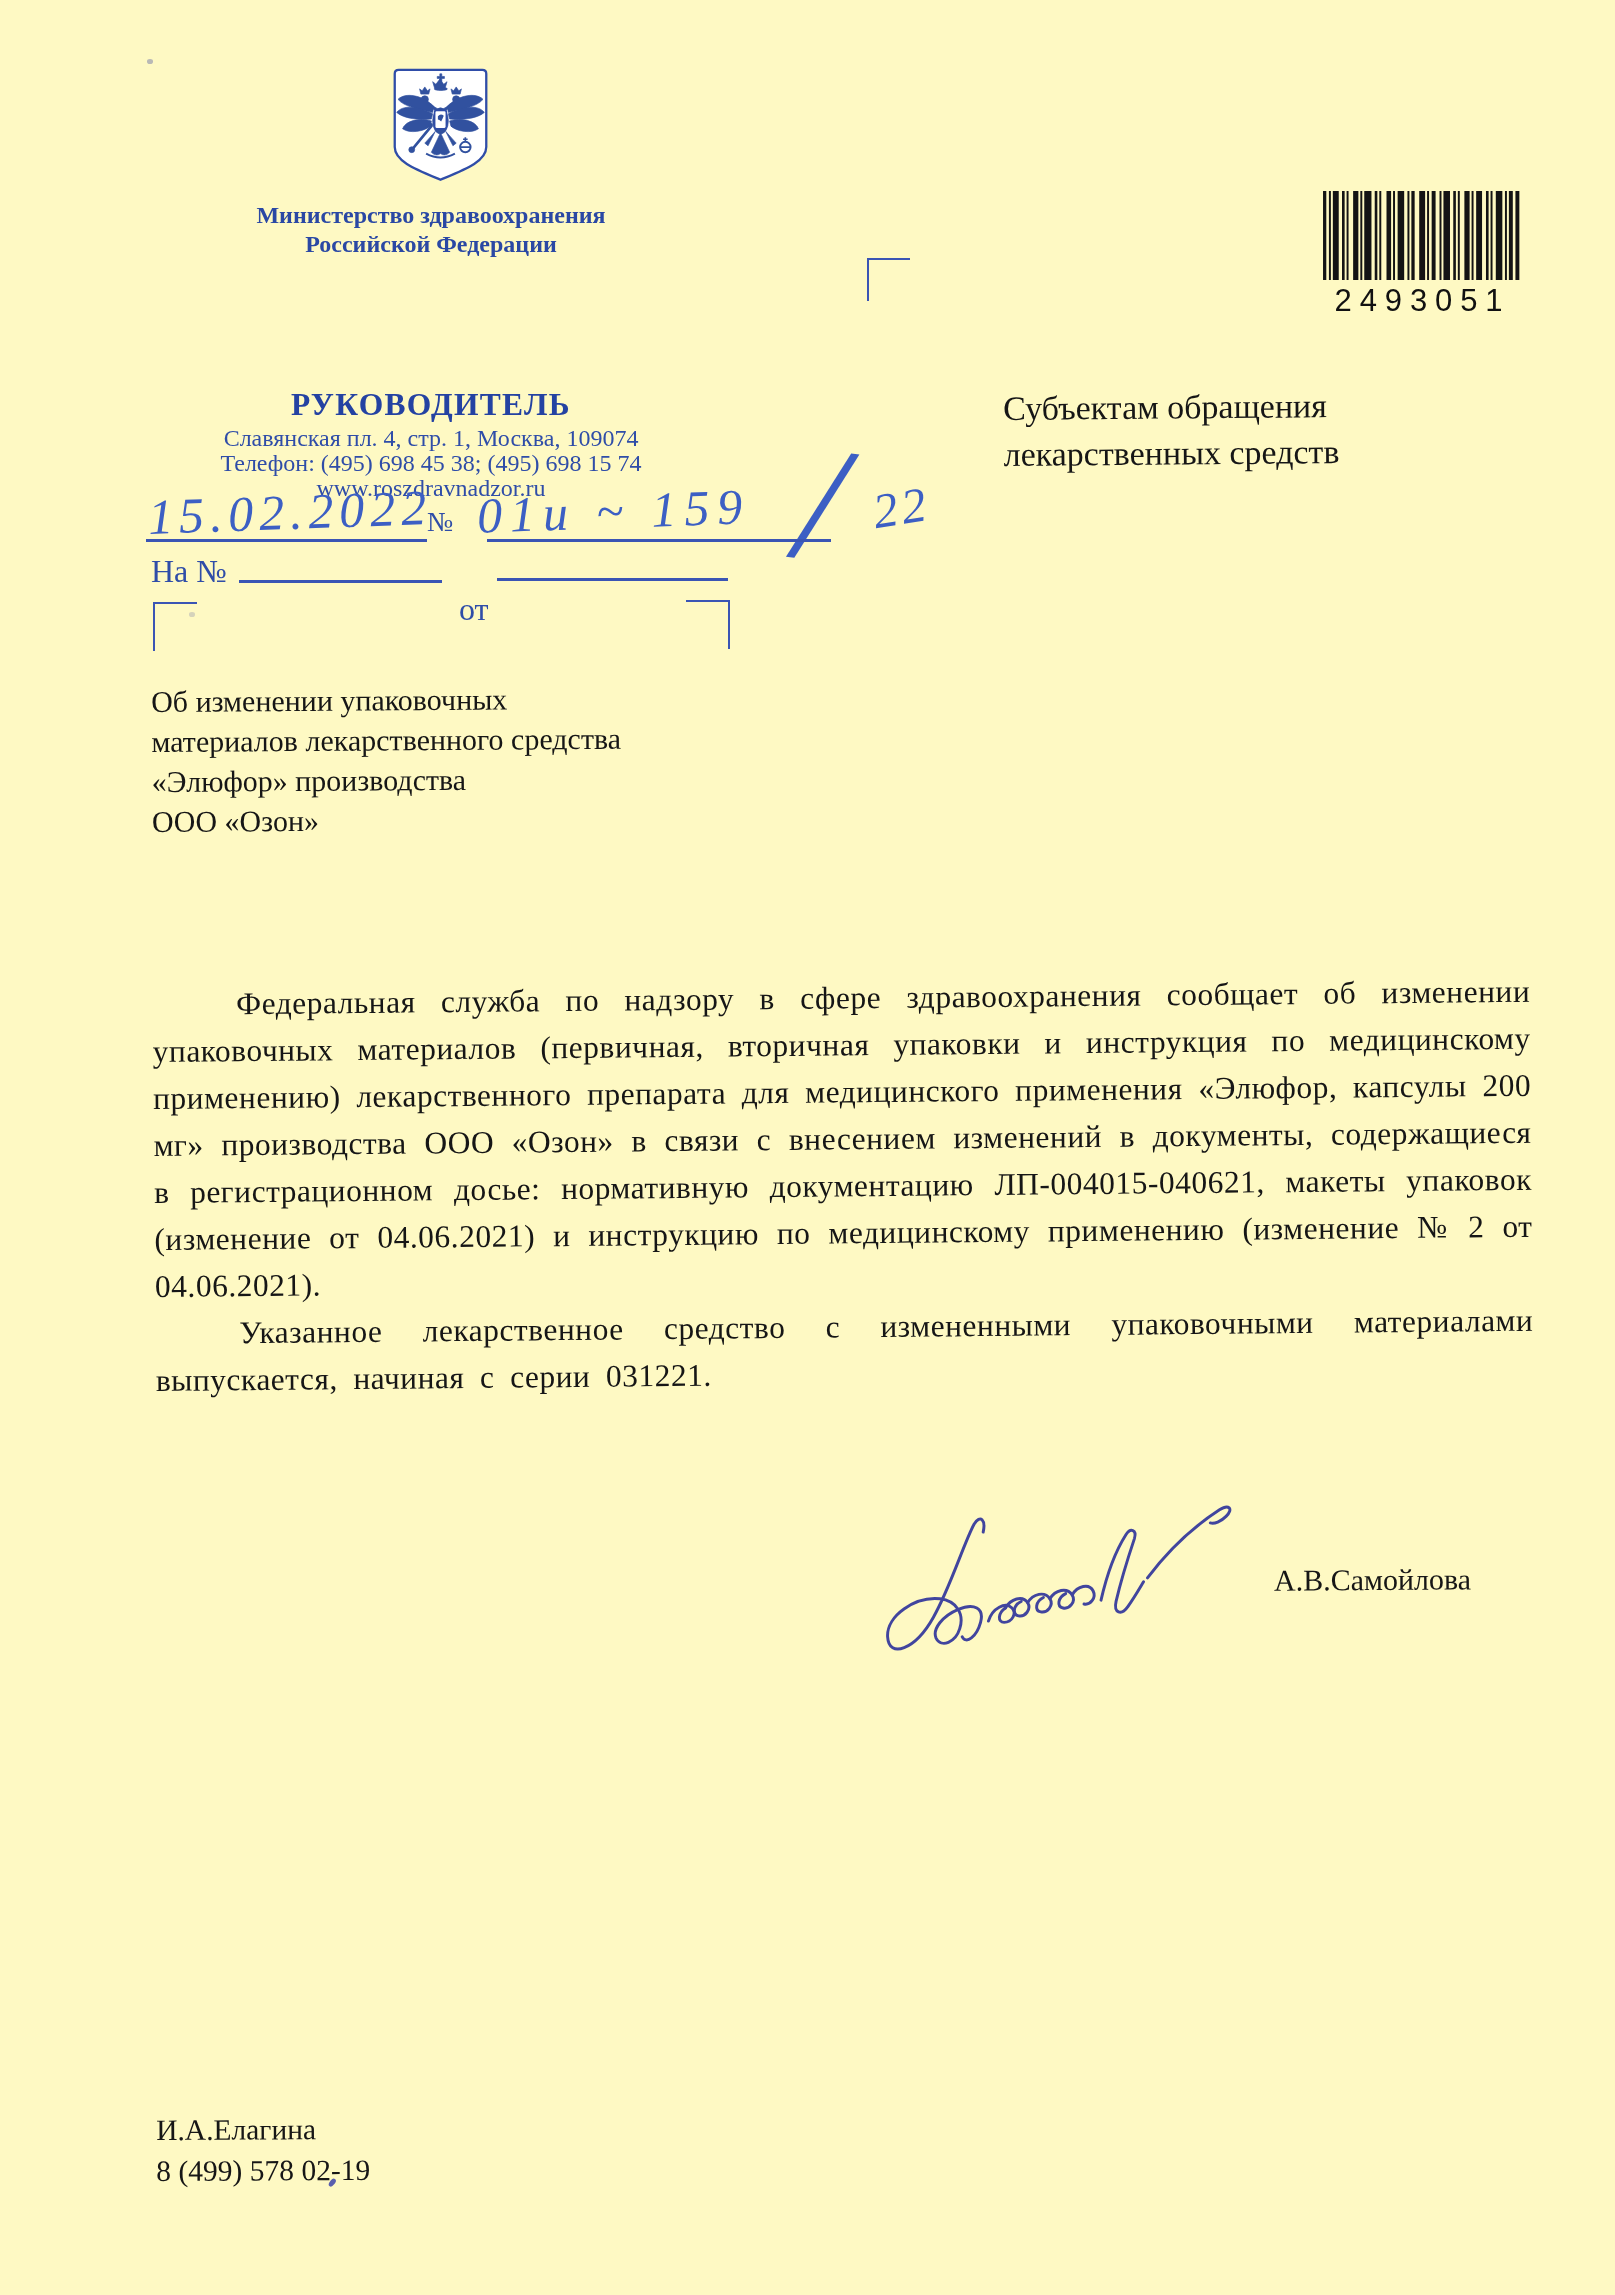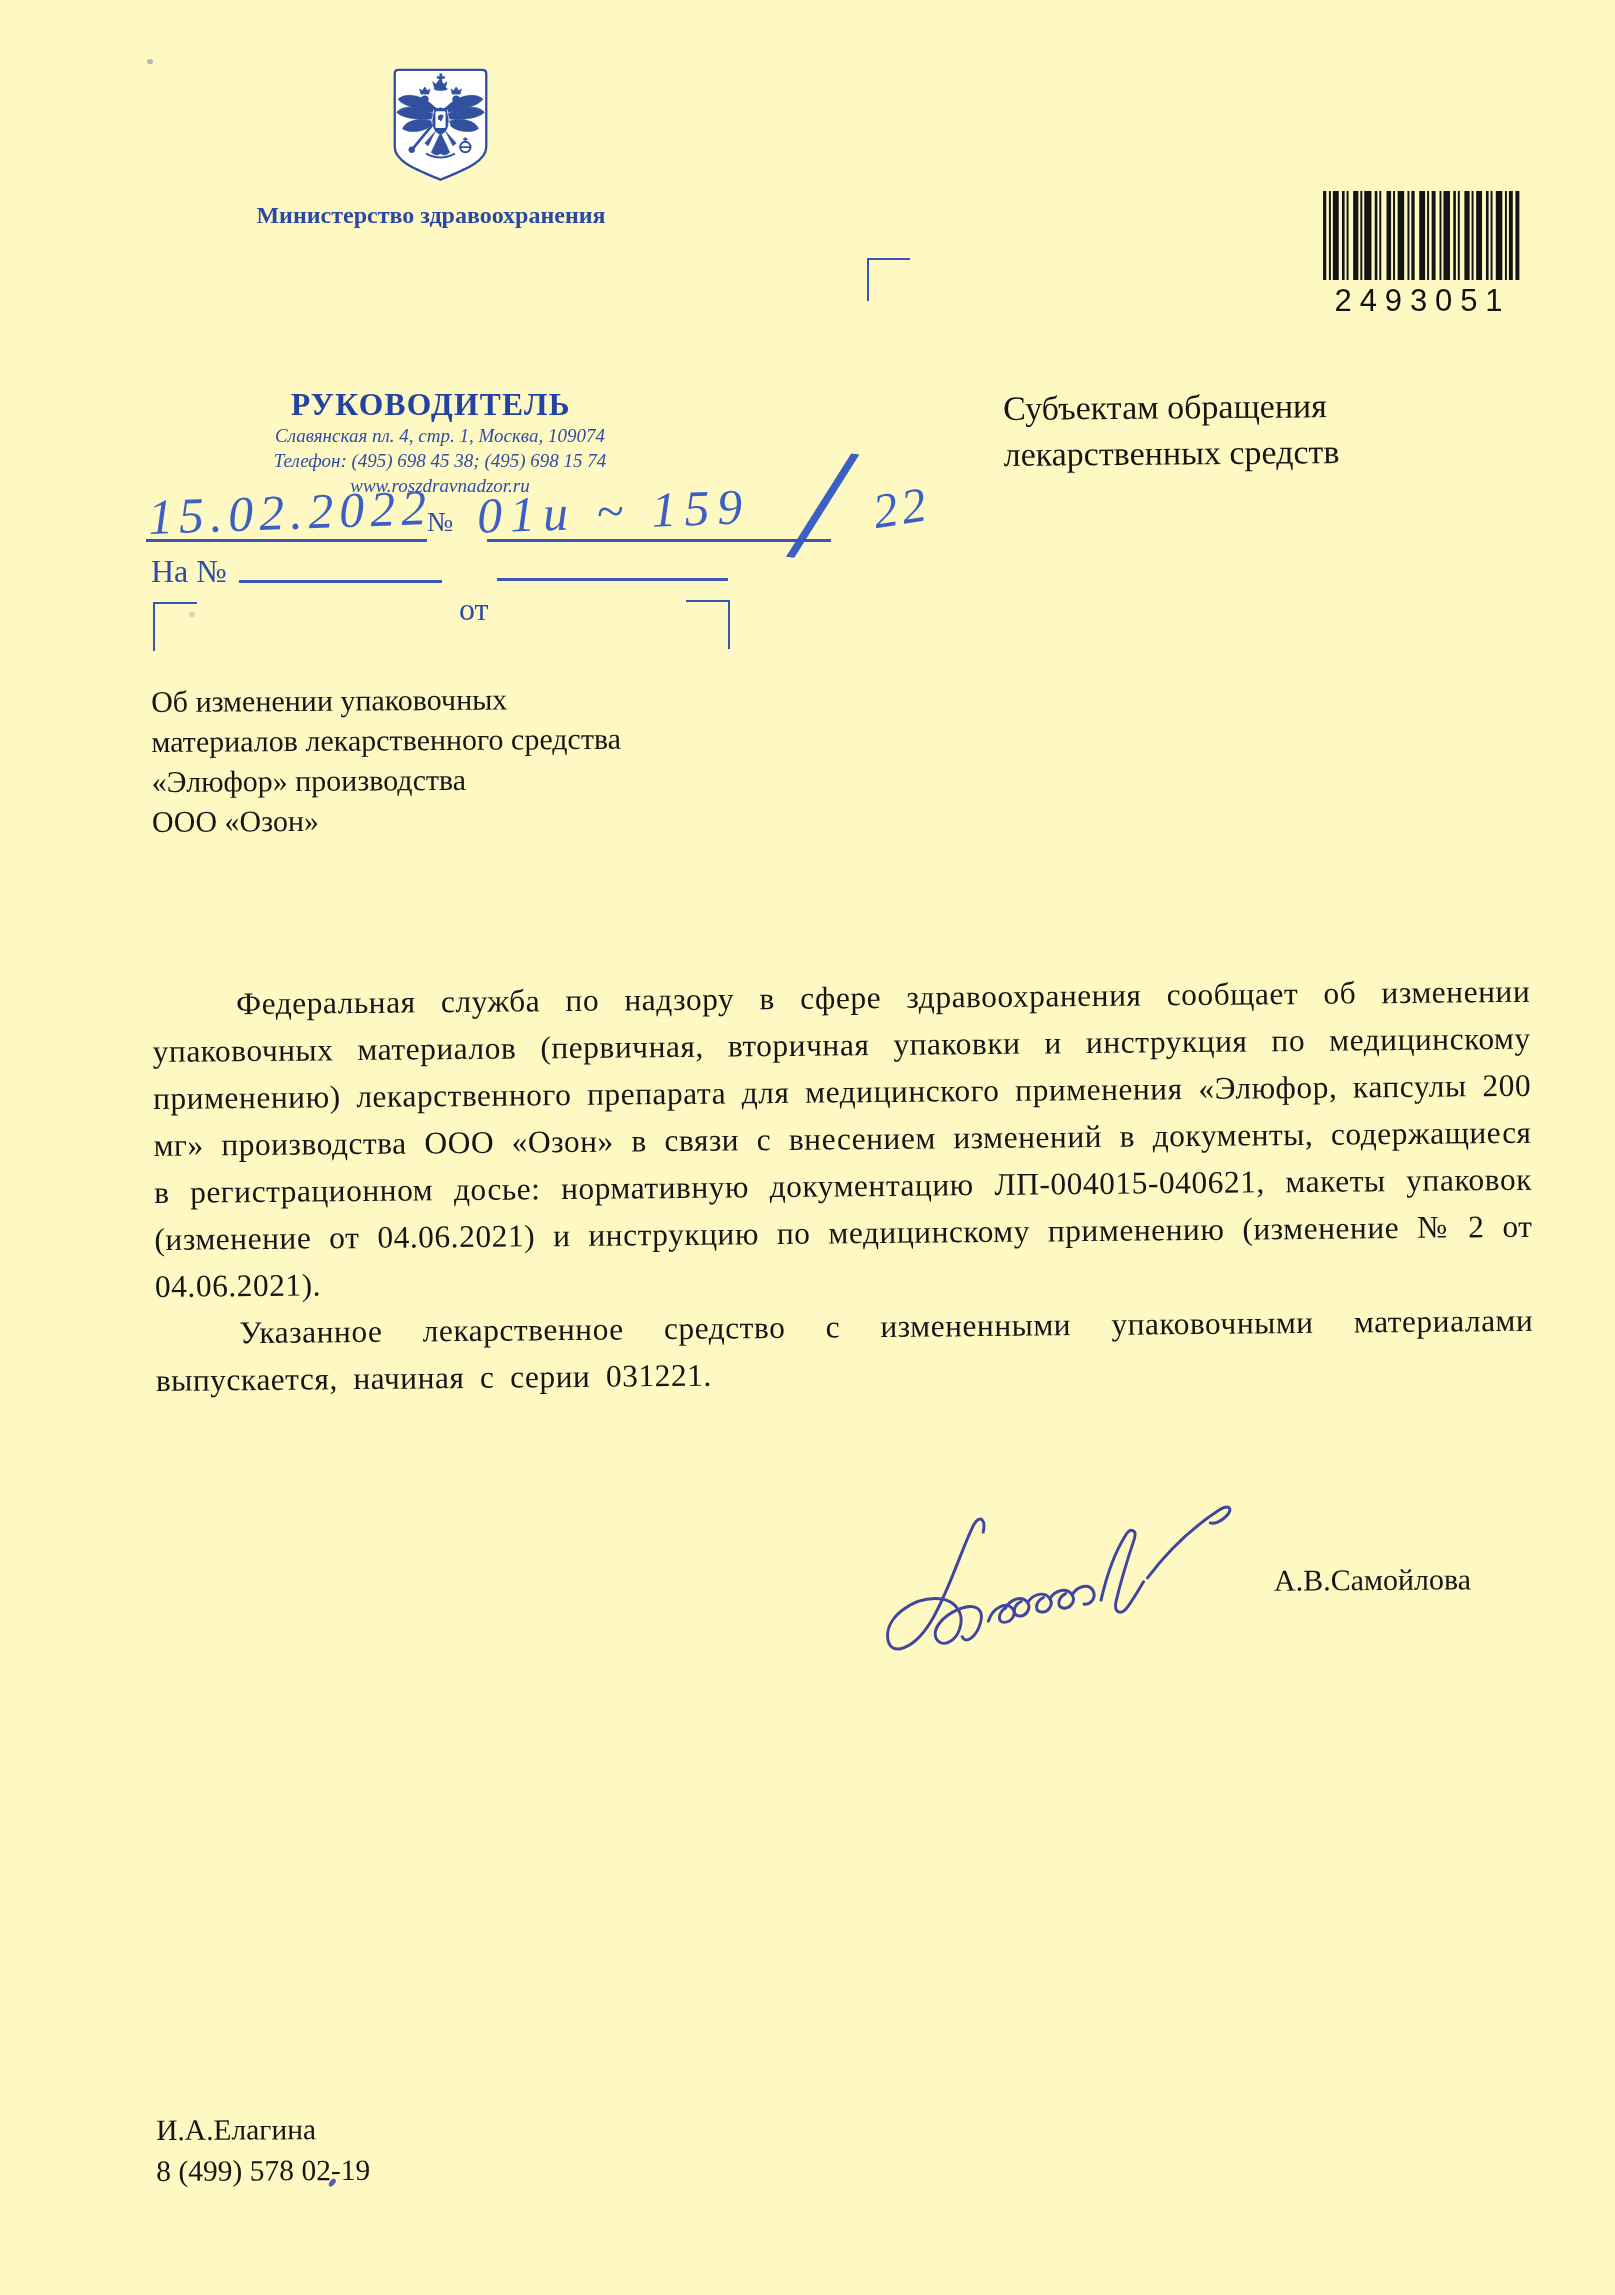--- a/index.html
+++ b/index.html
@@ -11,22 +11,22 @@
     font-family:"Liberation Serif", serif;
     padding-left:36px;
   }
   .emblem{position:absolute;left:388px;top:66px;width:105px;height:119px;}
   .lh-ministry{position:absolute;left:103px;top:201px;width:656px;text-align:center;
     font-weight:bold;font-size:24px;line-height:29px;color:#2a48a4;}
   .lh-service{position:absolute;left:103px;top:261px;width:656px;text-align:center;
     font-weight:bold;font-size:30px;line-height:37px;color:#2442a2;}
   .lh-position{position:absolute;left:103px;top:387px;width:656px;text-align:center;
     font-weight:bold;font-size:31.5px;letter-spacing:1.3px;color:#2442a2;}
-  .lh-small{position:absolute;left:112px;width:656px;text-align:center;
-    font-size:19px;color:#2f4da8;font-style:italic;}
+  .lh-small{position:absolute;left:103px;width:656px;text-align:center;
+    font-size:24px;color:#2f4da8;}
   
   .hw{position:absolute;color:#3c5fc4;font-style:italic;font-family:"Liberation Serif",serif;}
   .hw-date{left:148px;top:483px;font-size:50px;letter-spacing:5.9px;transform:rotate(-2deg);}
   .hw-number{left:477px;top:482px;font-size:50px;letter-spacing:7.9px;transform:rotate(-2deg);}
   .hw-sep{left:799px;top:425px;font-size:156px;line-height:157px;transform:rotate(6deg) scaleY(1.05);}
   .hw-suffix{left:873px;top:479px;font-size:49px;letter-spacing:3.9px;transform:rotate(-9deg);}
   .no-sign{position:absolute;left:427px;top:506px;font-size:27.5px;color:#2f4da8;}
   .form-line{position:absolute;height:2.6px;background:#3a55b4;}
   .reply-label{position:absolute;top:553px;font-size:32px;color:#2f4da8;}
   .corner{position:absolute;width:42px;height:47px;}
@@ -106,20 +106,21 @@
 
       <path d="M58,134 Q80,146 102,134" fill="none" stroke-width="3"></path>
     </g>
 
     <rect x="71" y="68" width="18" height="28" rx="3" fill="#ffffff" stroke="#2f4da8" stroke-width="2.5"></rect>
     <path d="M76,77 q4,-5 9,-1 q-2,5 -4,9 q-3,-3 -5,-3 z" fill="#31519f"></path>
   </svg>
 
   <div class="lh-ministry">
     <div>Министерство здравоохранения</div>
+    <div>Российской Федерации</div>
   </div>
   <div class="lh-position">РУКОВОДИТЕЛЬ</div>
   <div class="lh-small" style="top:425px;">Славянская пл. 4, стр. 1, Москва, 109074</div>
   <div class="lh-small" style="top:450px;">Телефон: (495) 698 45 38; (495) 698 15 74</div>
   <div class="lh-small" style="top:475px;">www.roszdravnadzor.ru</div>
 
   <div class="hw hw-date">15.02.2022</div>
   <div class="no-sign">№</div>
   <div class="hw hw-number">01и ~ 159</div>
   <div class="hw hw-sep">/</div>

